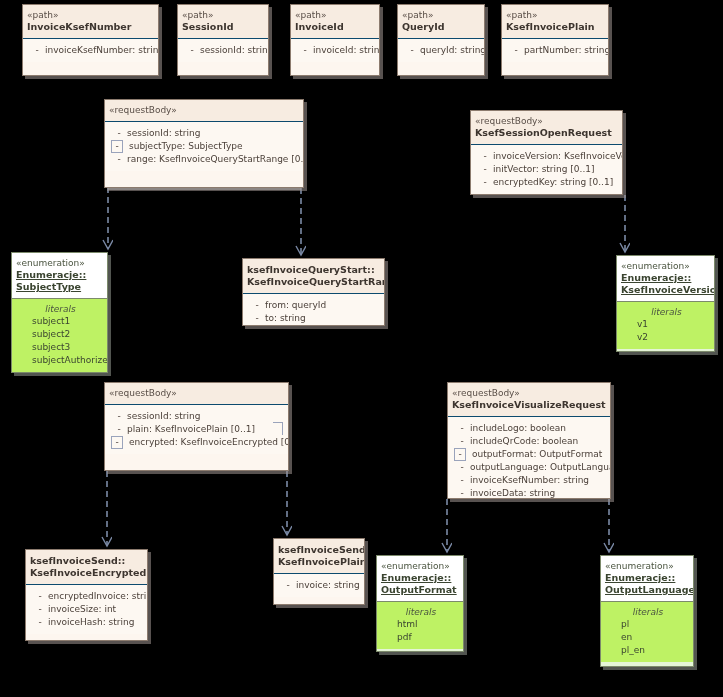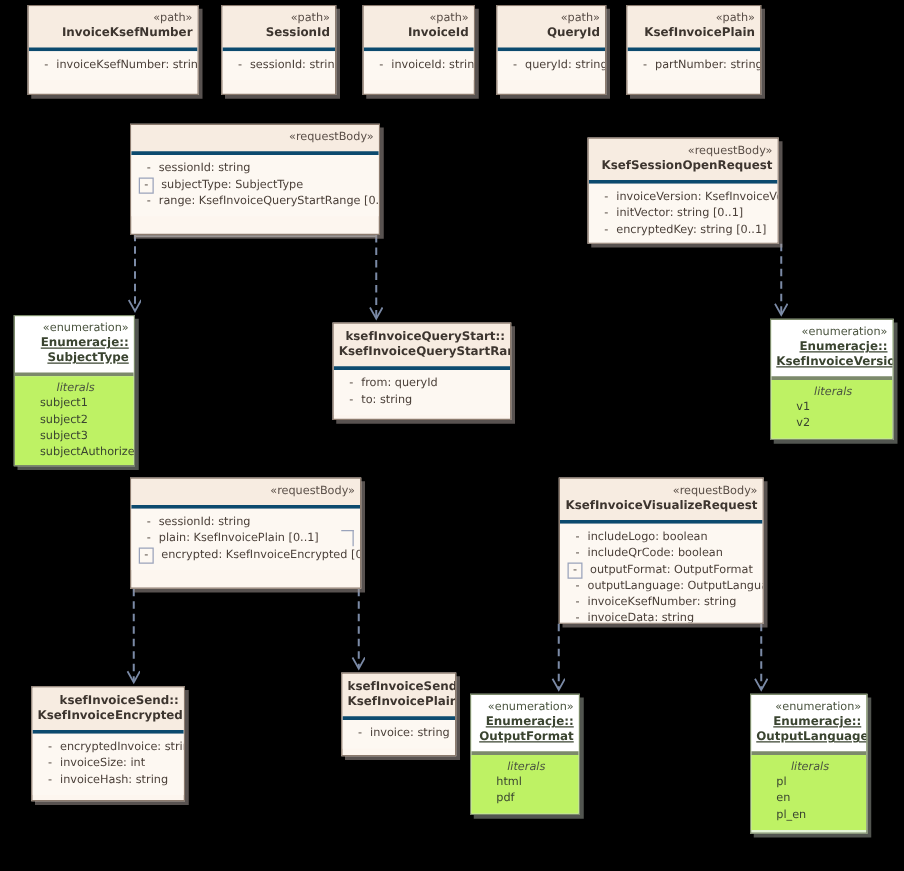--- a/index.html
+++ b/index.html
@@ -27,23 +27,23 @@
   
   .uml {
     position: absolute;
     box-sizing: border-box;
     border: 1px solid #8c7b6e;
     box-shadow: 3px 3px 0 0 rgba(160,150,145,0.55);
     overflow: hidden;
   }
   .uml .hdr {
     box-sizing: border-box;
-    text-align: right;
+    text-align: left;
     padding: 5px 4px 5px 4px;
-    border-bottom: 3px solid #0c4a6e;
+    border-bottom: 1px solid #0c4a6e;
     line-height: 1.25;
   }
   .uml .body {
     box-sizing: border-box;
     padding: 5px 4px 5px 6px;
   }
   .stereo {
     font-size: 9px;
     color: #5a4f48;
     display: block;
@@ -266,21 +266,21 @@
           <span class="cname">SubjectType</span>
         </div>
         <div class="body">
           <span class="lit-head">literals</span>
           <span class="lit">subject1</span>
           <span class="lit">subject2</span>
           <span class="lit">subject3</span>
           <span class="lit">subjectAuthorized</span>
         </div>
       </div>
-      <div class="uml cls" style="left: 266px; top: 258px; width: 143px; height: 78px;">
+      <div class="uml cls" style="left: 242px; top: 258px; width: 143px; height: 68px;">
         <div class="hdr">
           <span class="cname">ksefInvoiceQueryStart::</span>
           <span class="cname">KsefInvoiceQueryStartRange</span>
         </div>
         <div class="body">
           <div class="attr">
             <span class="vis">-</span>
             <span class="txt">from: queryId</span>
           </div>
           <div class="attr">

